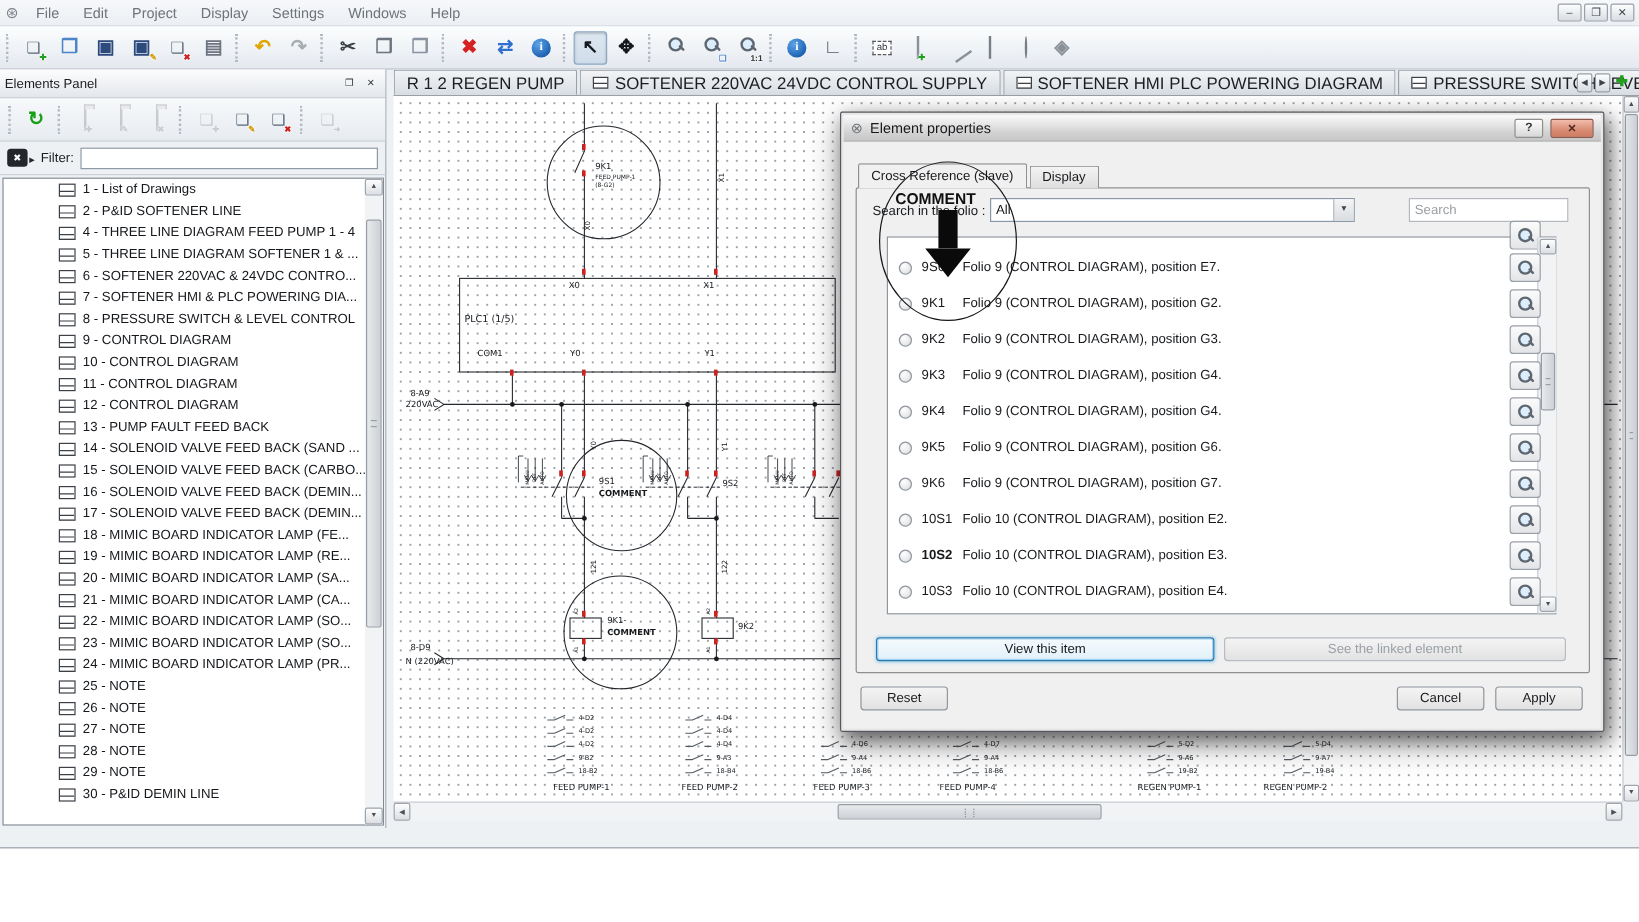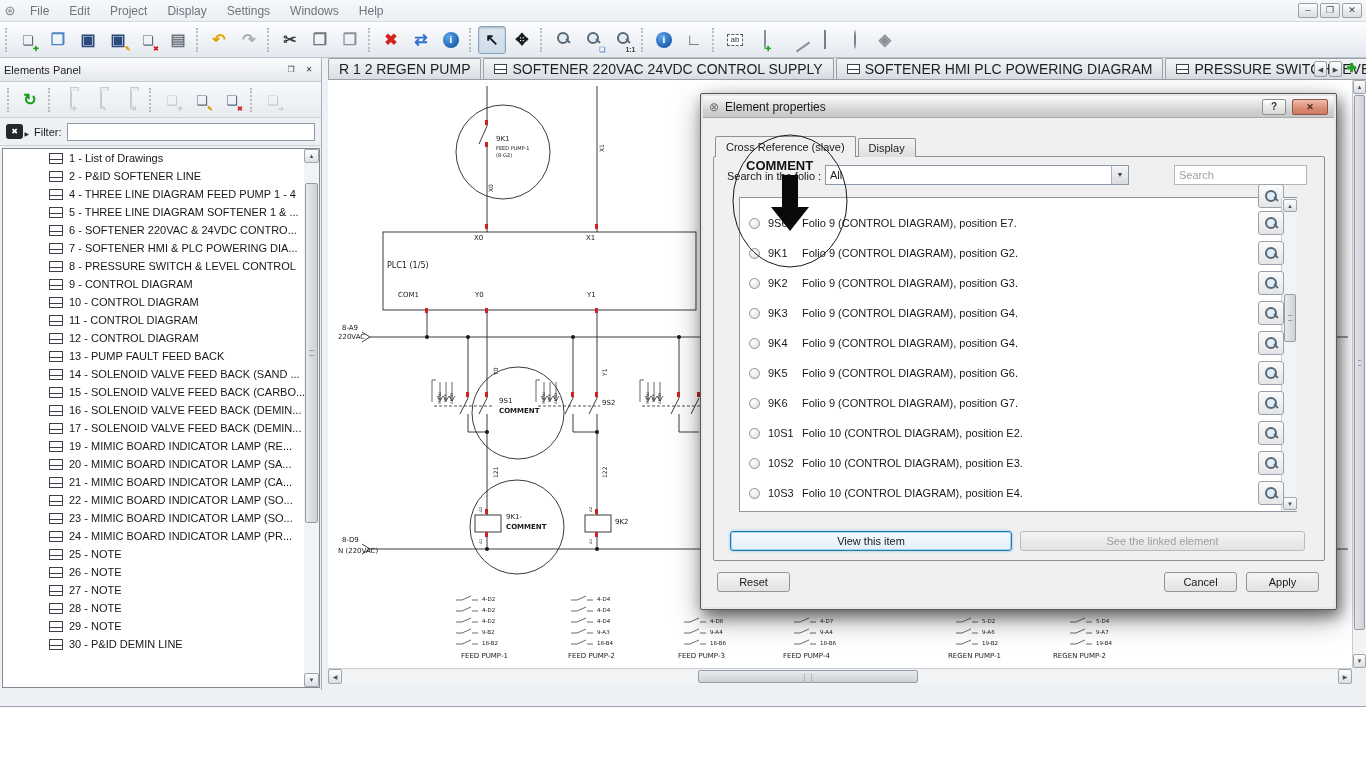--- a/index.html
+++ b/index.html
@@ -403,20 +403,24 @@
             <span class="pg-ico"></span>
             <span>15 - SOLENOID VALVE FEED BACK (CARBO...</span>
           </div>
           <div class="plist-item">
             <span class="pg-ico"></span>
             <span>16 - SOLENOID VALVE FEED BACK (DEMIN...</span>
           </div>
           <div class="plist-item">
             <span class="pg-ico"></span>
             <span>17 - SOLENOID VALVE FEED BACK (DEMIN...</span>
+          </div>
+          <div class="plist-item">
+            <span class="pg-ico"></span>
+            <span>18 - MIMIC BOARD INDICATOR LAMP (FE...</span>
           </div>
           <div class="plist-item">
             <span class="pg-ico"></span>
             <span>19 - MIMIC BOARD INDICATOR LAMP (RE...</span>
           </div>
           <div class="plist-item">
             <span class="pg-ico"></span>
             <span>20 - MIMIC BOARD INDICATOR LAMP (SA...</span>
           </div>
           <div class="plist-item">
@@ -836,21 +840,21 @@
           </div>
           <div class="xref-row" style="top: 223px;"></div>
           <span class="radio" style="top: 230px;"></span>
           <span class="xref-tag" style="top: 229px;">10S1</span>
           <span class="xref-text" style="top: 229px;">Folio  10 (CONTROL DIAGRAM), position E2.</span>
           <div class="mag-btn" style="left: 518px; top: 223px;">
             <span class="t-mag"></span>
           </div>
           <div class="xref-row" style="top: 253px;"></div>
           <span class="radio" style="top: 260px;"></span>
-          <span class="xref-tag" style="top: 259px;">10S2</span>
+          <span class="xref-tag" style="top: 259px; font-weight: bold;">10S2</span>
           <span class="xref-text" style="top: 259px;">Folio  10 (CONTROL DIAGRAM), position E3.</span>
           <div class="mag-btn" style="left: 518px; top: 253px;">
             <span class="t-mag"></span>
           </div>
           <div class="xref-row" style="top: 283px;"></div>
           <span class="radio" style="top: 290px;"></span>
           <span class="xref-tag" style="top: 289px;">10S3</span>
           <span class="xref-text" style="top: 289px;">Folio  10 (CONTROL DIAGRAM), position E4.</span>
           <div class="mag-btn" style="left: 518px; top: 283px;">
             <span class="t-mag"></span>

